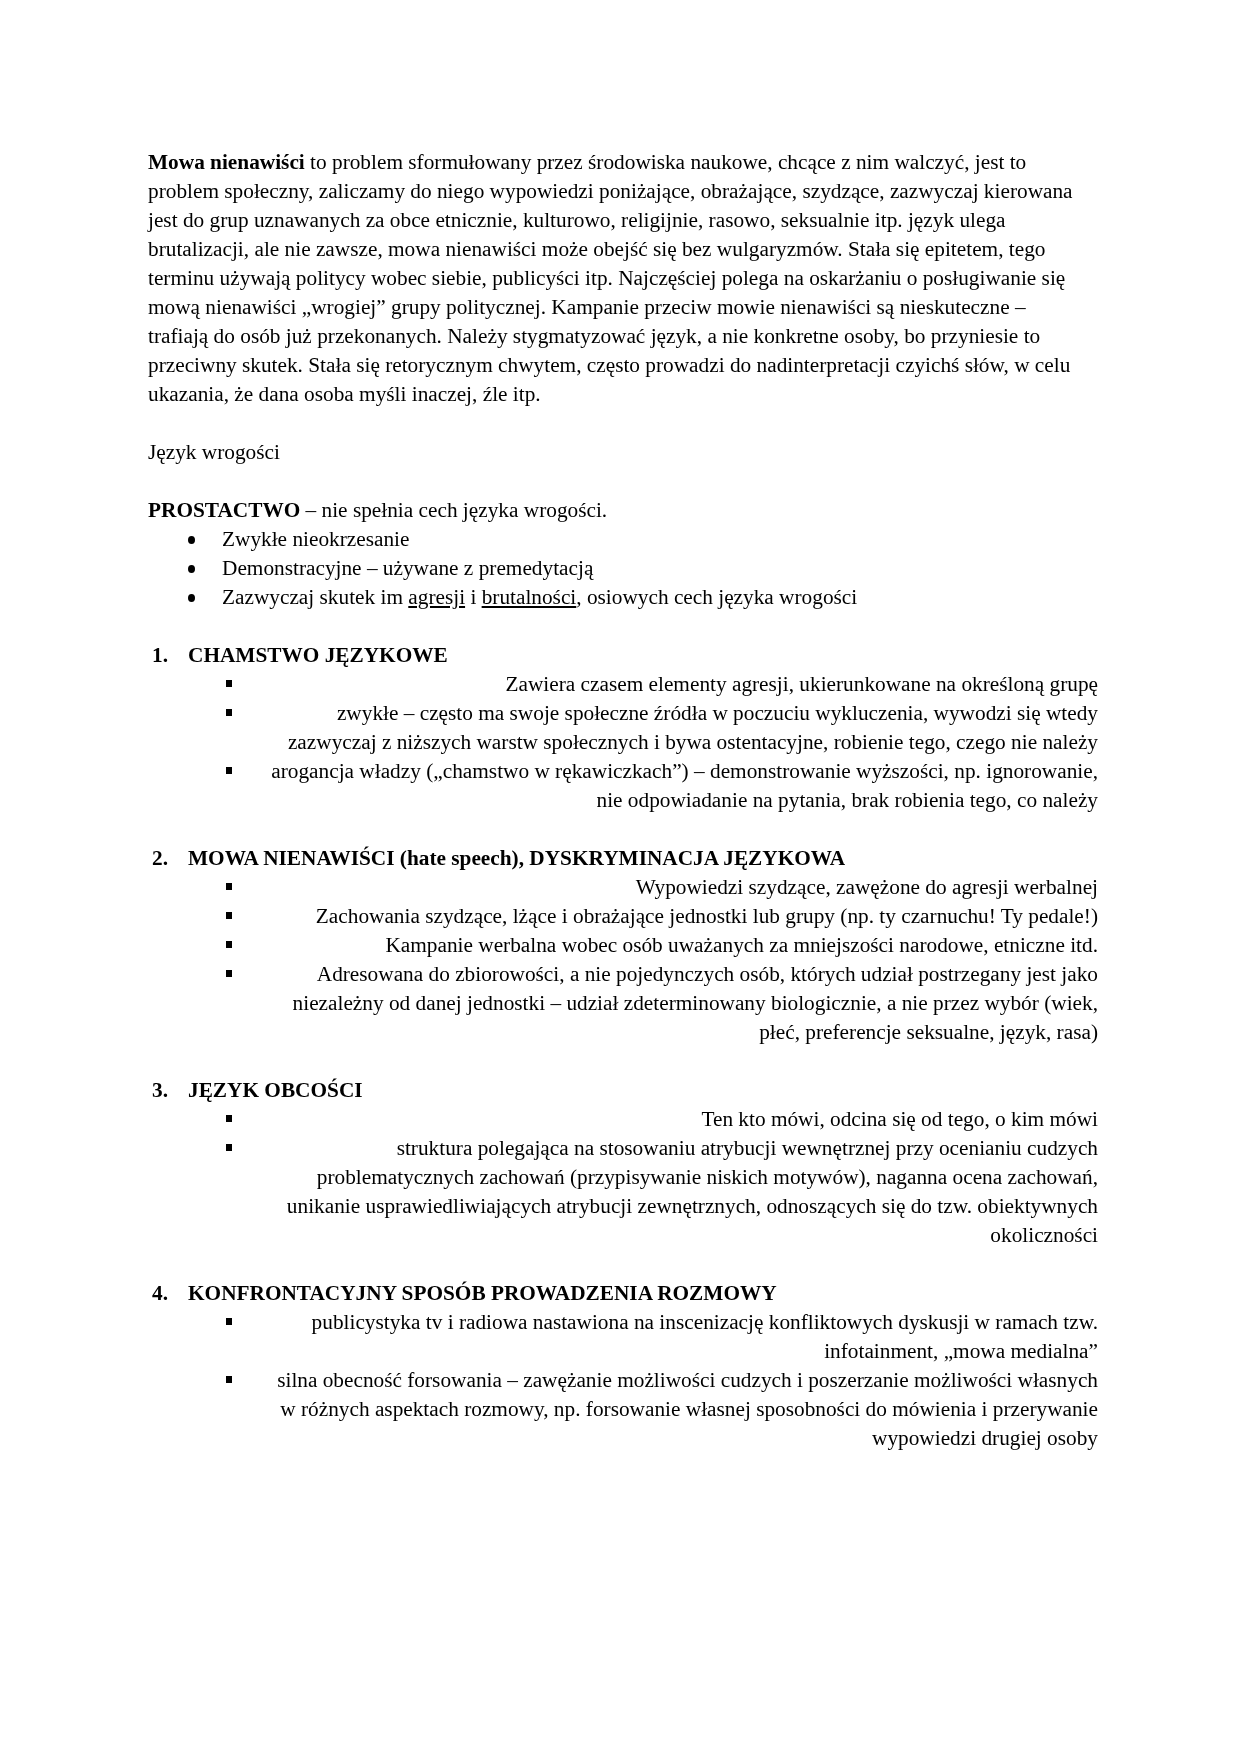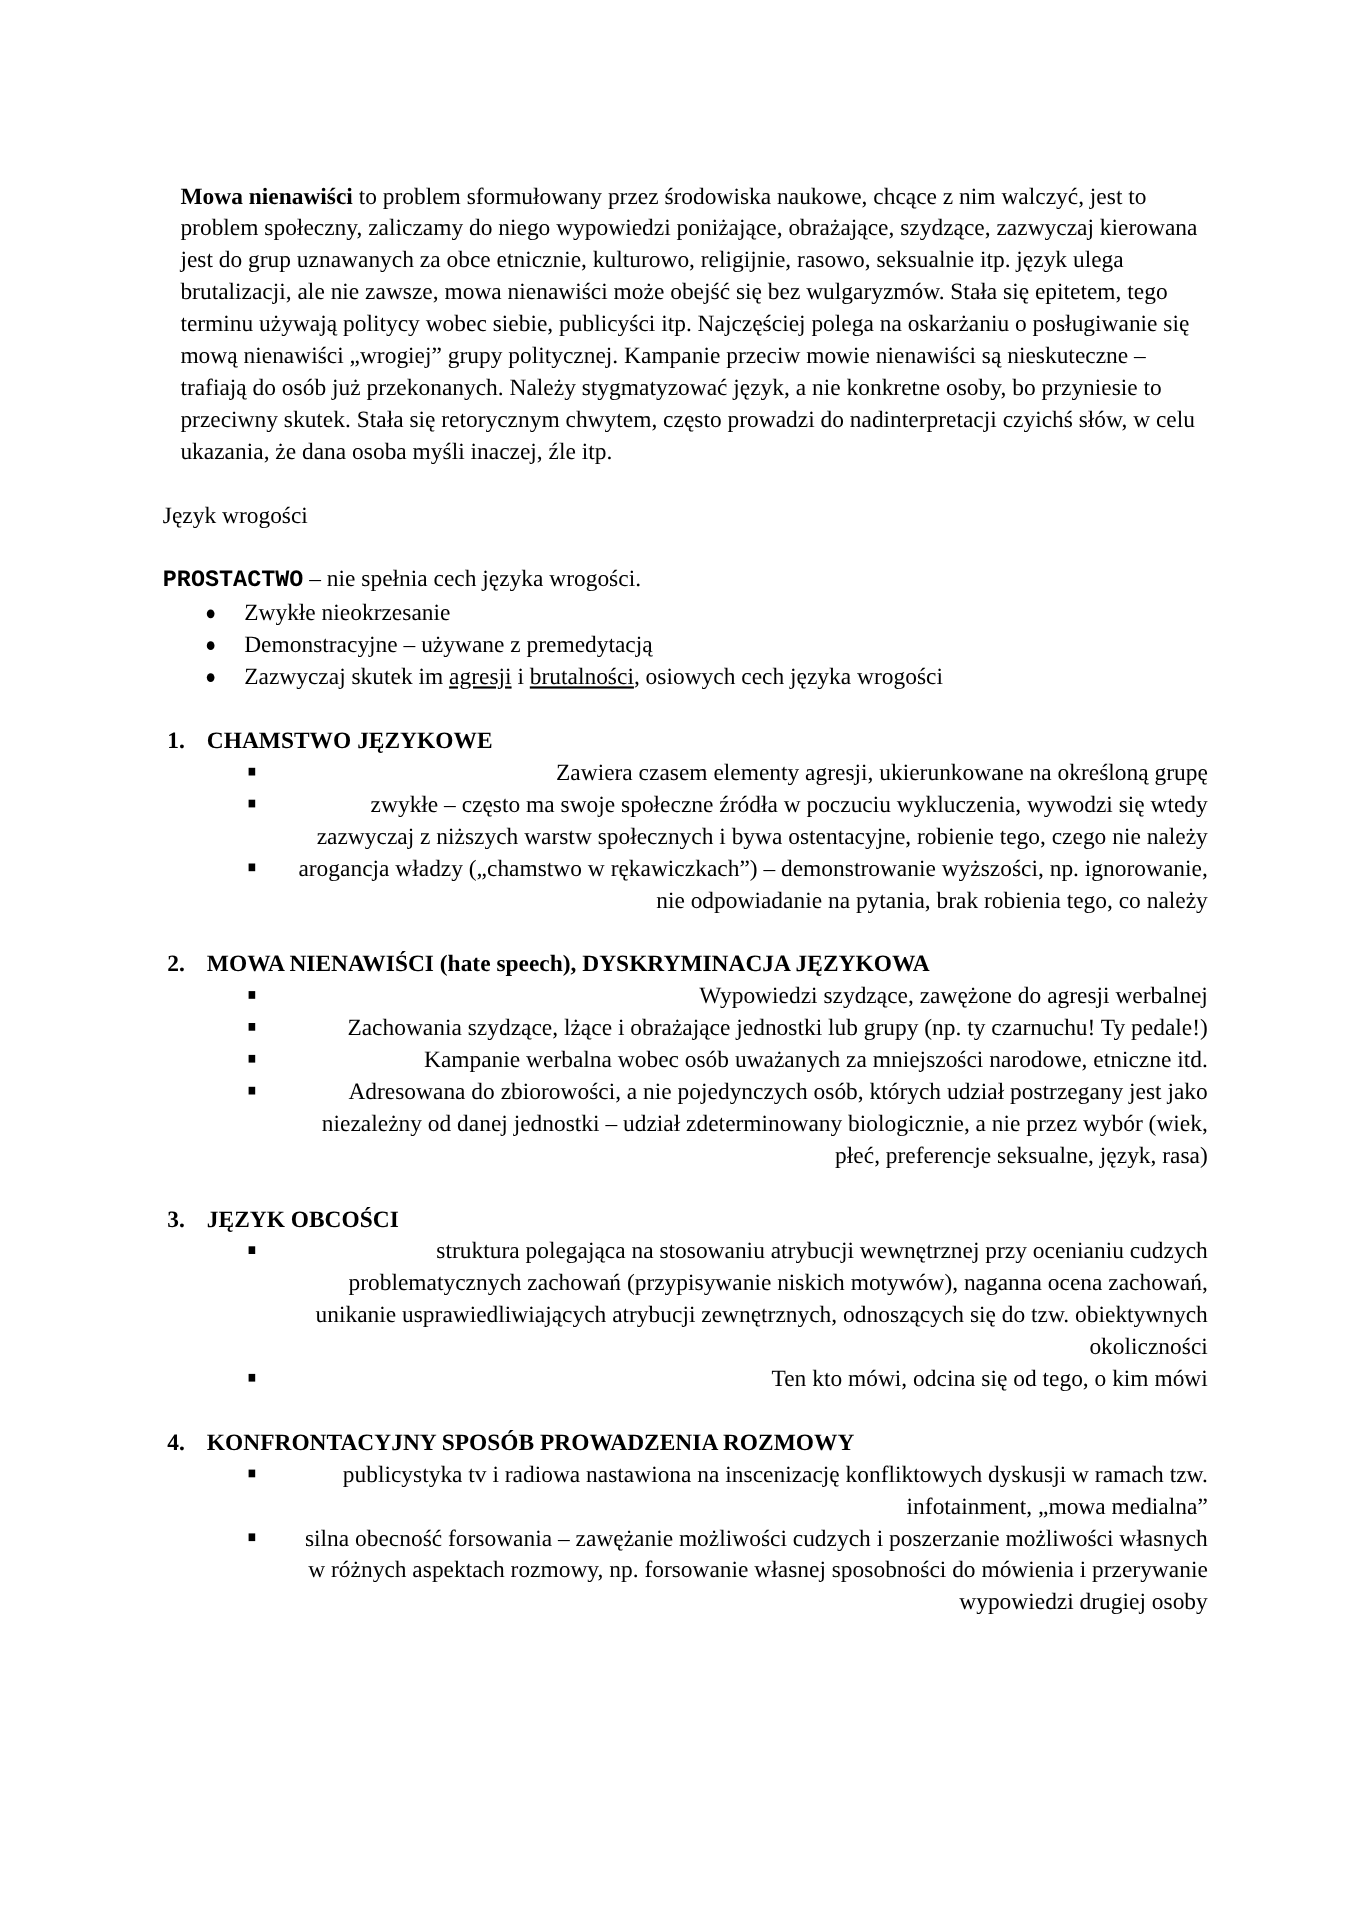--- a/index.html
+++ b/index.html
@@ -1,24 +1,24 @@
 <!DOCTYPE html>
 <html><head>
 <meta charset="utf-8">
 <style>
   html, body { margin: 0; padding: 0; background: #ffffff; }
   body { width: 1240px; height: 1754px; position: relative; overflow: hidden;
          font-family: "Liberation Serif", "DejaVu Serif", serif; color: #000; }
   .page { position: absolute; left: 148px; top: 148px; width: 950px; font-size: 21.3px; line-height: 29px; }
-  .intro { margin: 16px; width: 930px; }
+  .intro { margin: 0; width: 930px; }
   .intro b { font-weight: bold; }
   .heading { font-weight: normal; margin: 0; }
   .h-jezyk { margin-top: 29px; }
   .prost { margin-top: 29px; }
-  .prost b { font-weight: bold; font-family: Liberation Mono, monospace; }
+  .prost b { font-weight: bold; }
   ul.dots { list-style: none; margin: 0; padding: 0 0 0 40px; }
   ul.dots li { position: relative; padding-left: 34px; }
   ul.dots li::before { content: ""; position: absolute; left: 0; top: 11px; width: 7px; height: 8px; border-radius: 50%; background: #000; }
   .u { text-decoration: underline; }
   ol.sections { list-style: none; margin: 0; padding: 0; }
   ol.sections > li { margin-top: 29px; }
   .sec-title { font-weight: bold; display: flex; padding-left: 4px; }
   .sec-num { width: 36px; display: inline-block; }
   ul.squares { list-style: none; margin: 0; padding: 0 0 0 78px; text-align: right; }
   ul.squares li { position: relative; padding-left: 35px; }
@@ -63,22 +63,22 @@
         <li>Kampanie werbalna wobec osób uważanych za mniejszości narodowe, etniczne itd.</li>
         <li>Adresowana do zbiorowości, a nie pojedynczych osób, których udział postrzegany jest jako niezależny od danej jednostki – udział zdeterminowany biologicznie, a nie przez wybór (wiek, płeć, preferencje seksualne, język, rasa)</li>
       </ul>
     </li>
     <li>
       <div class="sec-title">
           <span class="sec-num">3.</span>
           <span>JĘZYK OBCOŚCI</span>
         </div>
       <ul class="squares">
+        <li>Ten kto mówi, odcina się od tego, o kim mówi</li>
         <li>struktura polegająca na stosowaniu atrybucji wewnętrznej przy ocenianiu cudzych problematycznych zachowań (przypisywanie niskich motywów), naganna ocena zachowań, unikanie usprawiedliwiających atrybucji zewnętrznych, odnoszących się do tzw. obiektywnych okoliczności</li>
-        <li>Ten kto mówi, odcina się od tego, o kim mówi</li>
       </ul>
     </li>
     <li>
       <div class="sec-title">
           <span class="sec-num">4.</span>
           <span>KONFRONTACYJNY SPOSÓB PROWADZENIA ROZMOWY</span>
         </div>
       <ul class="squares">
         <li>publicystyka tv i radiowa nastawiona na inscenizację konfliktowych dyskusji w ramach tzw. infotainment, „mowa medialna”</li>
         <li>silna obecność forsowania – zawężanie możliwości cudzych i poszerzanie możliwości własnych w różnych aspektach rozmowy, np. forsowanie własnej sposobności do mówienia i przerywanie wypowiedzi drugiej osoby</li>

